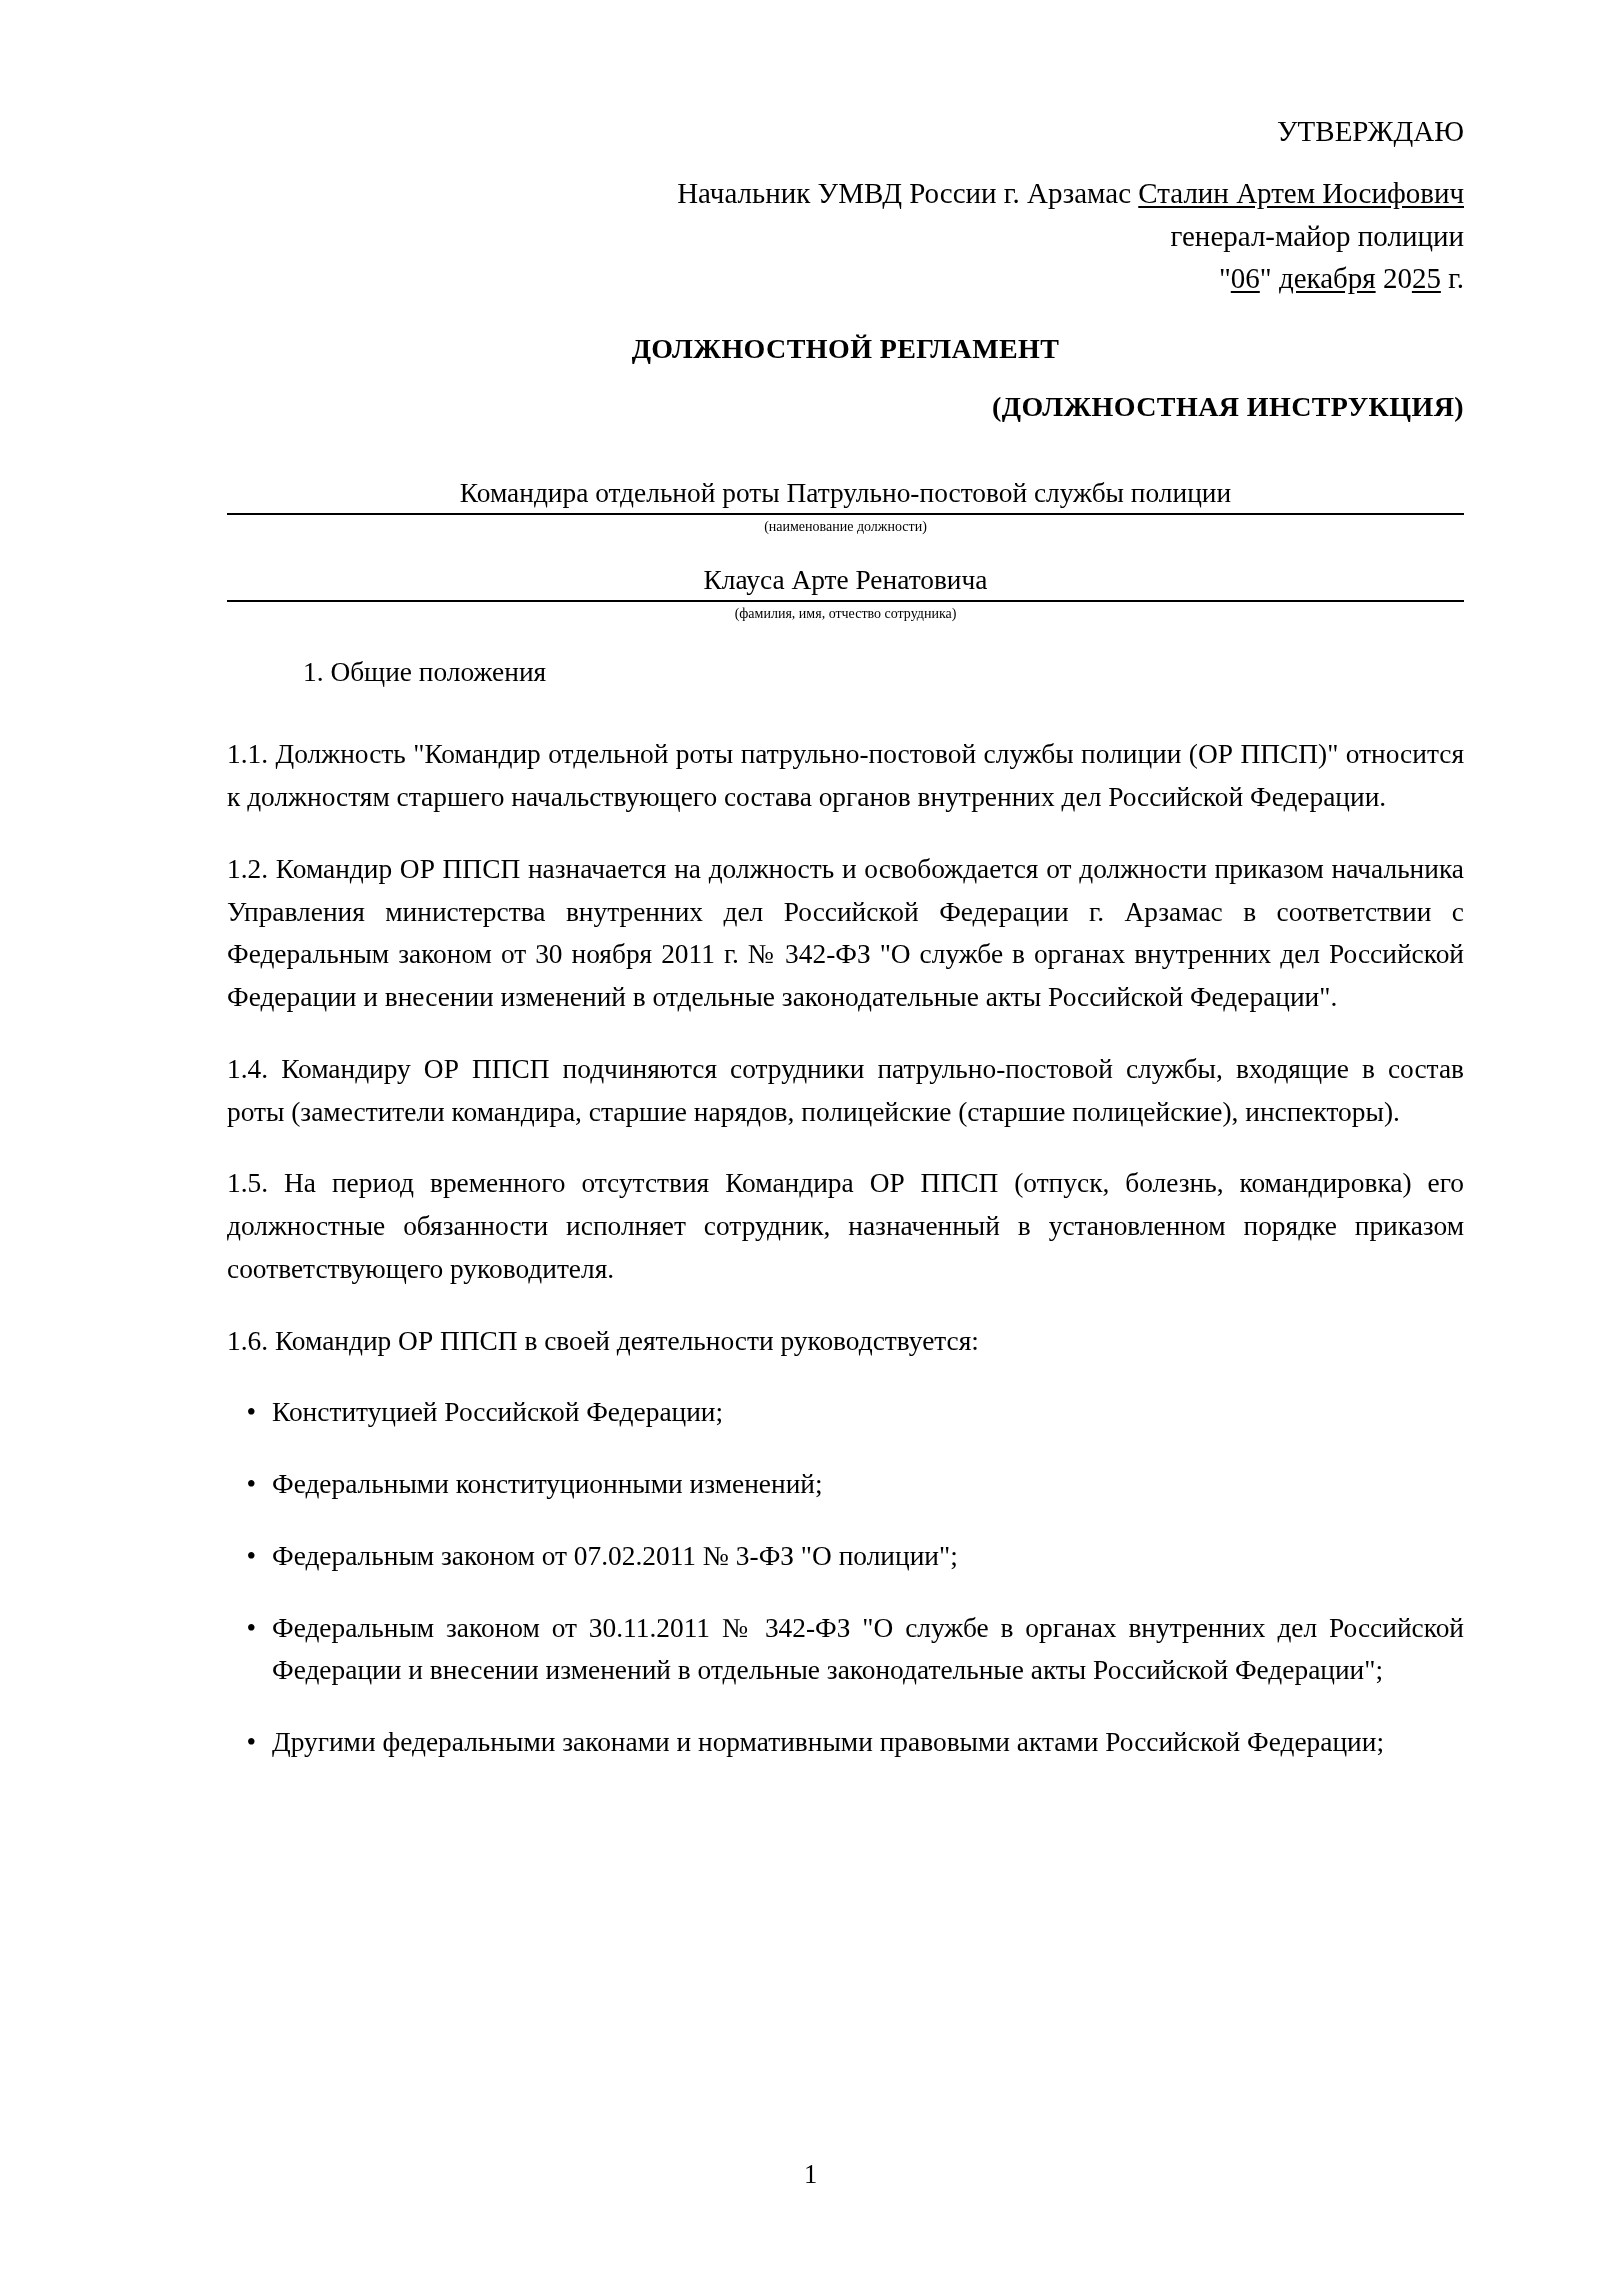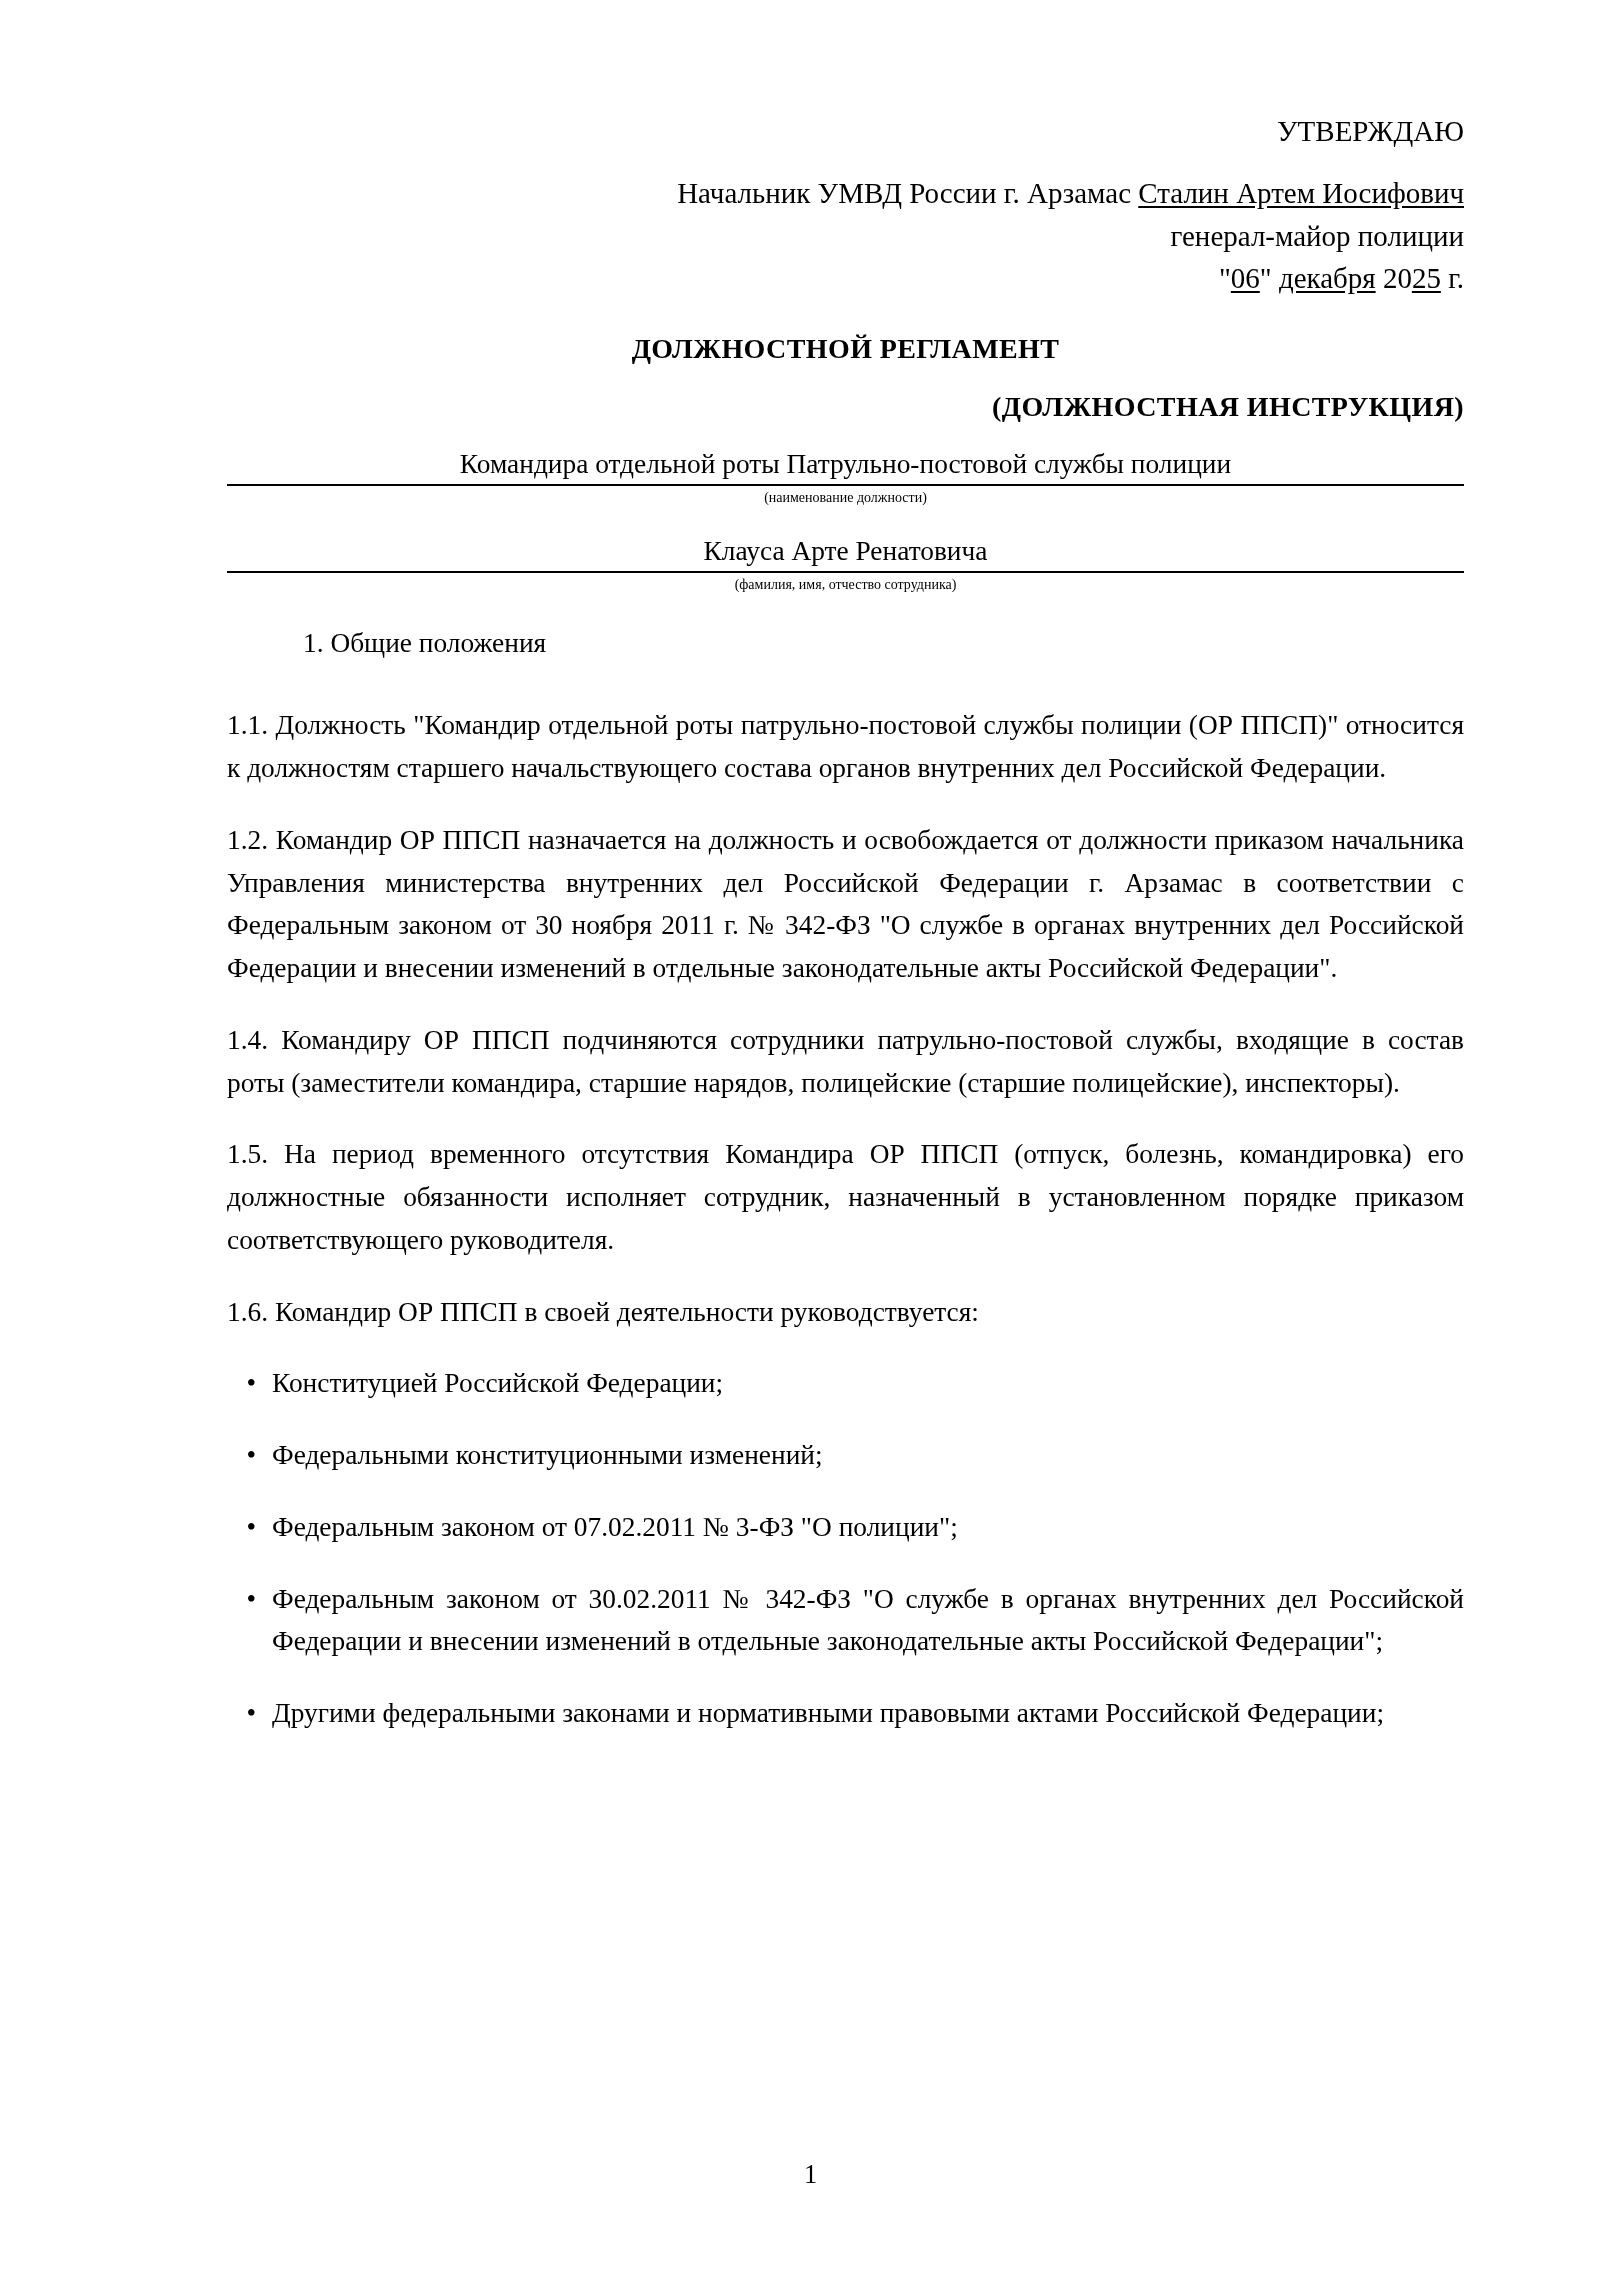--- a/index.html
+++ b/index.html
@@ -49,21 +49,21 @@
     letter-spacing: 0.4px;
     margin-top: 33px;
   }
   .doc-title.second {
     margin-top: 25.5px;
     text-align: right;
   }
 
   
   .field {
-    margin-top: 24px;
+    margin-top: 53px;
   }
   .field.second {
     margin-top: 27.4px;
   }
   .field .value {
     display: block;
     text-align: center;
     font-size: 27.4px;
     line-height: 1.25;
     border-bottom: 2px solid #000;
@@ -153,21 +153,21 @@
     <p class="para first-body">1.1. Должность "Командир отдельной роты патрульно-постовой службы полиции (ОР ППСП)" относится к должностям старшего начальствующего состава органов внутренних дел Российской Федерации.</p>
     <p class="para">1.2. Командир ОР ППСП назначается на должность и освобождается от должности приказом начальника Управления министерства внутренних дел Российской Федерации г. Арзамас в соответствии с Федеральным законом от 30 ноября 2011 г. № 342-ФЗ "О службе в органах внутренних дел Российской Федерации и внесении изменений в отдельные законодательные акты Российской Федерации".</p>
     <p class="para">1.4. Командиру ОР ППСП подчиняются сотрудники патрульно-постовой службы, входящие в состав роты (заместители командира, старшие нарядов, полицейские (старшие полицейские), инспекторы).</p>
     <p class="para">1.5. На период временного отсутствия Командира ОР ППСП (отпуск, болезнь, командировка) его должностные обязанности исполняет сотрудник, назначенный в установленном порядке приказом соответствующего руководителя.</p>
     <p class="para">1.6. Командир ОР ППСП в своей деятельности руководствуется:</p>
 
     <ul class="bullets">
       <li><span class="dot">•</span><span>Конституцией Российской Федерации;</span></li>
       <li><span class="dot">•</span><span>Федеральными конституционными изменений;</span></li>
       <li><span class="dot">•</span><span>Федеральным законом от 07.02.2011 № 3-ФЗ "О полиции";</span></li>
-      <li><span class="dot">•</span><span>Федеральным законом от 30.02.2011 № 342-ФЗ "О службе в органах внутренних дел Российской Федерации и внесении изменений в отдельные законодательные акты Российской Федерации";</span></li>
+      <li><span class="dot">•</span><span>Федеральным законом от 30.11.2011 № 342-ФЗ "О службе в органах внутренних дел Российской Федерации и внесении изменений в отдельные законодательные акты Российской Федерации";</span></li>
       <li><span class="dot">•</span><span>Другими федеральными законами и нормативными правовыми актами Российской Федерации;</span></li>
     </ul>
 
   </div>
 
   <div class="page-number">1</div>
 </div>
 
 
 </body></html>

